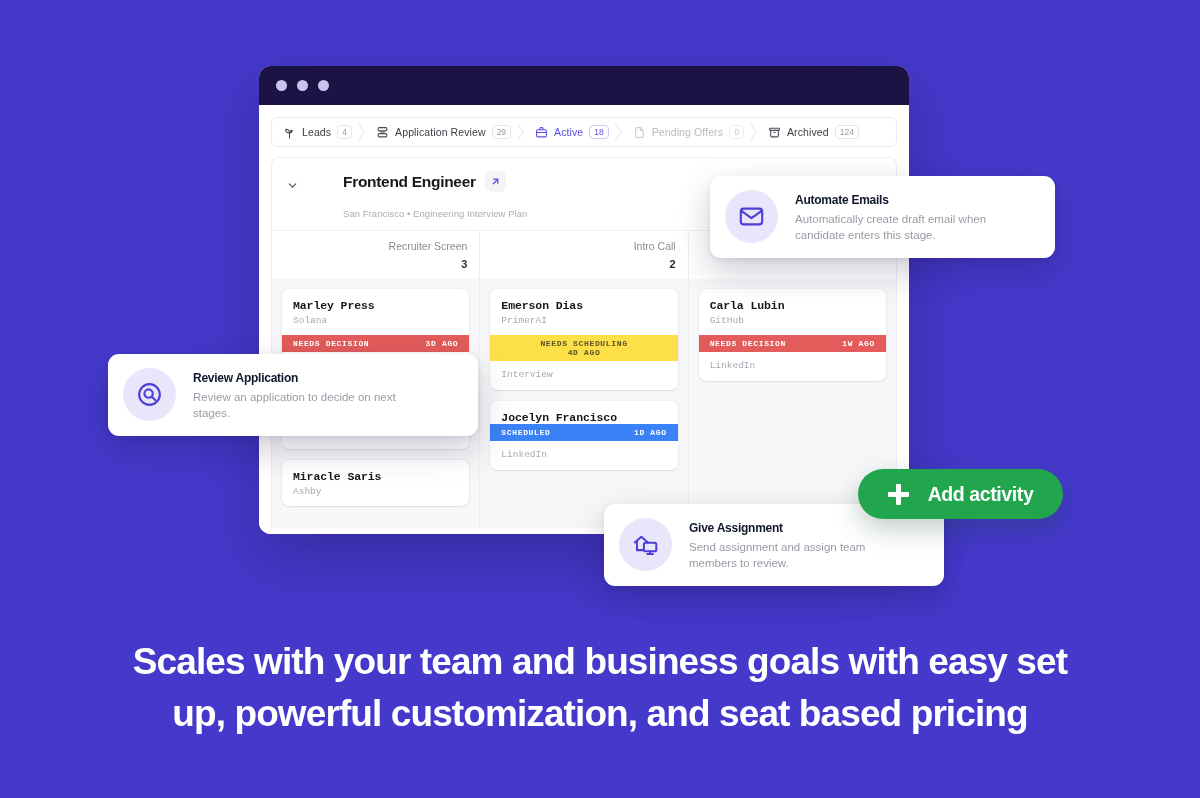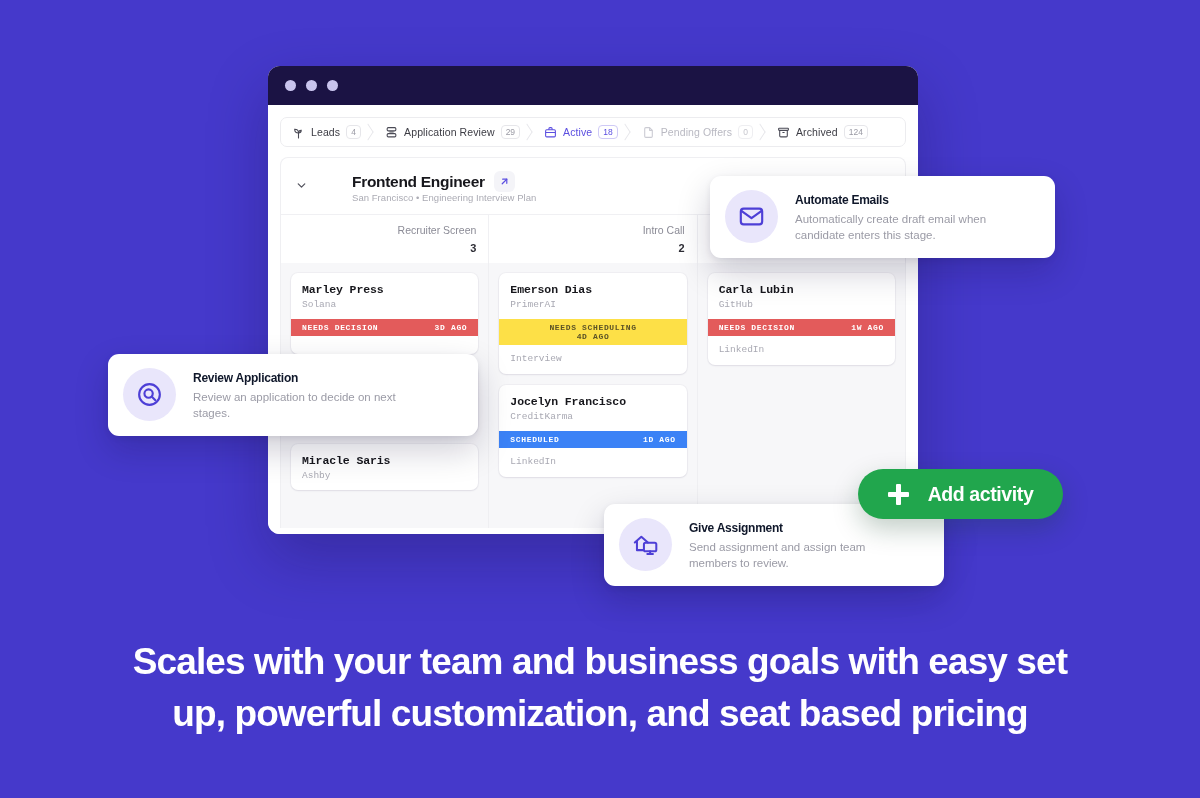--- a/index.html
+++ b/index.html
@@ -9,21 +9,21 @@
     overflow: hidden;
   }
   body {
     background: #4539CB;
     position: relative;
   }
 
   
   .window {
     position: absolute;
-    left: 268px; top: 66px;
+    left: 259px; top: 66px;
     width: 650px; height: 468px;
     border-radius: 12px;
     background: #ffffff;
     overflow: hidden;
     box-shadow: 0 24px 60px rgba(20,10,60,.28);
   }
   .titlebar {
     height: 39px;
     background: #1B1344;
     display: flex; align-items: center;
@@ -97,21 +97,21 @@
   .chevbtn svg { width: 13px; height: 13px; color: #55555F; }
   .jobtitlewrap { margin-left: 4px; }
   .jobtitlerow { display: flex; align-items: center; gap: 9px; }
   .jobtitle { font-size: 15.5px; font-weight: 700; color: #17171C; letter-spacing: -.3px; }
   .extbtn {
     width: 21px; height: 21px; border-radius: 6px;
     background: #F4F4F8;
     display: flex; align-items: center; justify-content: center;
   }
   .extbtn svg { width: 11px; height: 11px; color: #5B4EE0; }
-  .jobsub { font-size: 9.5px; color: #ABABB4; margin-top: 0; letter-spacing: .05px; }
+  .jobsub { font-size: 9.5px; color: #ABABB4; margin-top: 16px; letter-spacing: .05px; }
 
   
   .stages { display: flex; border-top: 1px solid #F0F0F3; }
   .stagecol { flex: 1 1 0; border-right: 1px solid #F0F0F3; }
   .stagecol:last-child { border-right: none; }
   .stagename {
     text-align: right; padding: 9px 12px 6px 12px;
     font-size: 10.5px; color: #8B8B96;
   }
   .stagecount {
@@ -348,21 +348,20 @@
             <div class="card-name">Emerson Dias</div>
             <div class="card-co">PrimerAI</div>
             <div class="badge yellow">
               <span>NEEDS SCHEDULING</span>
               <span>4D AGO</span>
             </div>
             <div class="card-src">Interview</div>
           </div>
           <div class="card">
             <div class="card-name">Jocelyn Francisco</div>
-            <div class="card-co">CreditKarma</div>
             <div class="badge green">
               <span>SCHEDULED</span>
               <span>1D AGO</span>
             </div>
             <div class="card-src">LinkedIn</div>
           </div>
         </div>
 
         <div class="boardcol">
           <div class="card">

